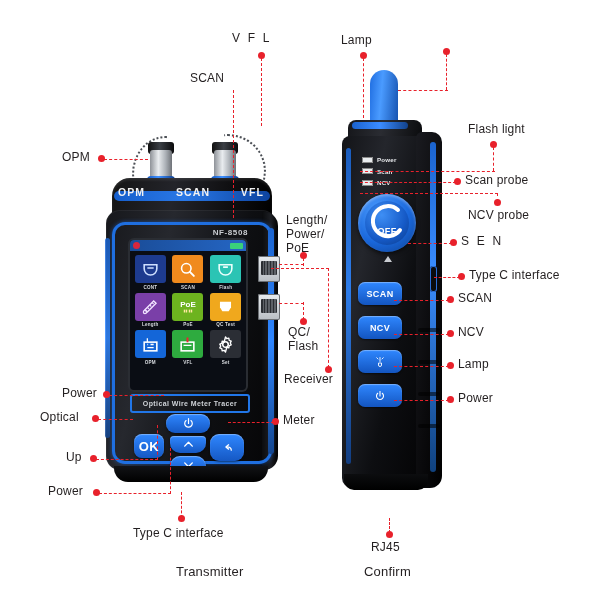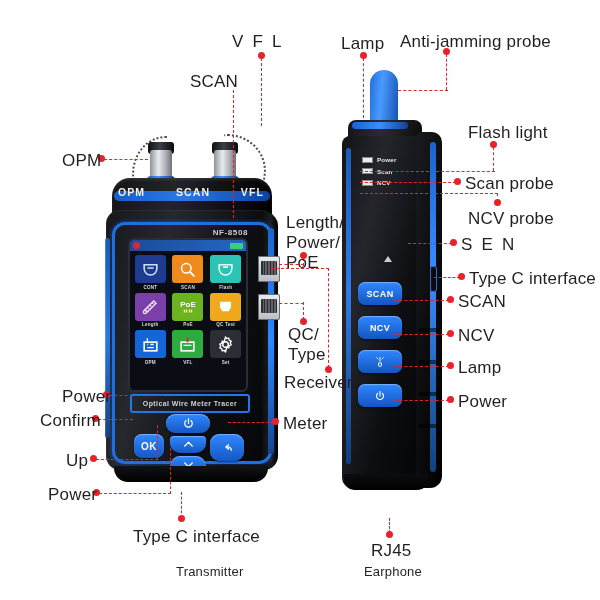--- a/index.html
+++ b/index.html
@@ -9,21 +9,21 @@
     font-family:"Liberation Sans", sans-serif;
     overflow:hidden;
     position:relative;
   }
   #stage{position:absolute;inset:0;width:600px;height:600px;}
 
   
   .lbl{
     position:absolute;
     color:#231f20;
-    font-size:17px;
+    font-size:12px;
     line-height:1.12;
     white-space:pre;
     letter-spacing:.2px;
   }
   .lbl.sp{letter-spacing:2.2px;}
   .lbl.big{font-size:13px;}
 
   
   .dot{position:absolute;width:7px;height:7px;border-radius:50%;background:#e8212b;}
   .hline{position:absolute;height:0;border-top:1.4px dashed #e8212b;}
@@ -151,21 +151,21 @@
   }
 
   
   .pad{position:absolute;left:18px;top:236px;width:140px;height:72px;}
   .btn{
     position:absolute;background:linear-gradient(180deg,#2f87ff,#1558c4);
     border-radius:9px;display:flex;align-items:center;justify-content:center;
     color:#fff;box-shadow:0 1px 2px rgba(0,0,0,.5), inset 0 1px 1px rgba(255,255,255,.35);
   }
   .btn.pow{left:44px;top:0px;width:44px;height:19px;border-radius:9px;}
-  .btn.ok{left:12px;top:20px;width:30px;height:24px;border-radius:8px;font-size:10px;font-weight:bold;letter-spacing:.5px;}
+  .btn.ok{left:12px;top:20px;width:30px;height:24px;border-radius:8px;font-size:13px;font-weight:bold;letter-spacing:.5px;}
   .btn.back{left:88px;top:20px;width:34px;height:27px;border-radius:9px;}
   .btn.up{left:48px;top:22px;width:36px;height:17px;border-radius:4px 4px 10px 10px;}
   .btn.down{left:48px;top:42px;width:36px;height:17px;border-radius:10px 10px 4px 4px;}
   .btn svg{width:13px;height:13px;}
 
   .tx-bottom{
     position:absolute;left:10px;top:288px;width:154px;height:16px;
     background:linear-gradient(180deg,#121316,#000);
     border-radius:0 0 14px 14px;
   }
@@ -442,20 +442,28 @@
       <div class="led">
         <div class="sq"></div>
         <div class="tx">Scan</div>
       </div>
       <div class="led">
         <div class="sq"></div>
         <div class="tx">NCV</div>
       </div>
     </div>
 
+    <div class="dial">
+      <div class="inner">
+        <svg class="arcwrap" viewBox="0 0 58 58">
+          <path d="M40 16a15 15 0 1 0 2 20" fill="none" stroke="#fff" stroke-width="4" stroke-linecap="round"></path>
+        </svg>
+        <div class="off">OFF</div>
+      </div>
+    </div>
     <div class="tri"></div>
 
     <div class="usb-slot"></div>
     <div class="rx-grip" style="top:258px;"></div>
     <div class="rx-grip" style="top:290px;"></div>
     <div class="rx-grip" style="top:322px;"></div>
     <div class="rx-grip" style="top:354px;"></div>
 
     <div class="rbtn" style="top:212px;">SCAN</div>
     <div class="rbtn" style="top:246px;">NCV</div>
@@ -555,41 +563,40 @@
   <div class="vline" style="left:389px;top:518px;height:15px;"></div>
 
   <div class="lbl sp" style="left:232px;top:32px;">V F L</div>
   <div class="lbl" style="left:190px;top:72px;">SCAN</div>
   <div class="lbl" style="left:62px;top:151px;">OPM</div>
 
   <div class="lbl" style="left:286px;top:213px;line-height:1.18;">Length/
 Power/
 PoE</div>
   <div class="lbl" style="left:288px;top:325px;line-height:1.18;">QC/
-Type</div>
+Flash</div>
   <div class="lbl" style="left:284px;top:373px;">Receiver</div>
 
   <div class="lbl" style="left:62px;top:387px;">Power</div>
-  <div class="lbl" style="left:40px;top:411px;">Confirm</div>
+  <div class="lbl" style="left:40px;top:411px;">Optical</div>
   <div class="lbl" style="left:66px;top:451px;">Up</div>
   <div class="lbl" style="left:48px;top:485px;">Power</div>
   <div class="lbl" style="left:283px;top:414px;">Meter</div>
   <div class="lbl" style="left:133px;top:527px;">Type C interface</div>
 
   <div class="lbl big" style="left:176px;top:565px;">Transmitter</div>
 
   <div class="lbl" style="left:341px;top:34px;">Lamp</div>
-  <div class="lbl" style="left:400px;top:32px;">Anti-jamming probe</div>
 
   <div class="lbl" style="left:468px;top:123px;">Flash light</div>
   <div class="lbl" style="left:465px;top:174px;">Scan probe</div>
   <div class="lbl" style="left:468px;top:209px;">NCV probe</div>
   <div class="lbl sp" style="left:461px;top:235px;">S E N</div>
   <div class="lbl" style="left:469px;top:269px;">Type C interface</div>
   <div class="lbl" style="left:458px;top:292px;">SCAN</div>
   <div class="lbl" style="left:458px;top:326px;">NCV</div>
   <div class="lbl" style="left:458px;top:358px;">Lamp</div>
   <div class="lbl" style="left:458px;top:392px;">Power</div>
   <div class="lbl" style="left:371px;top:541px;">RJ45</div>
 
-  <div class="lbl big" style="left:364px;top:565px;">Earphone</div>
+  <div class="lbl big" style="left:364px;top:565px;">Confirm</div>
 
 </div>
 
 </body></html>

